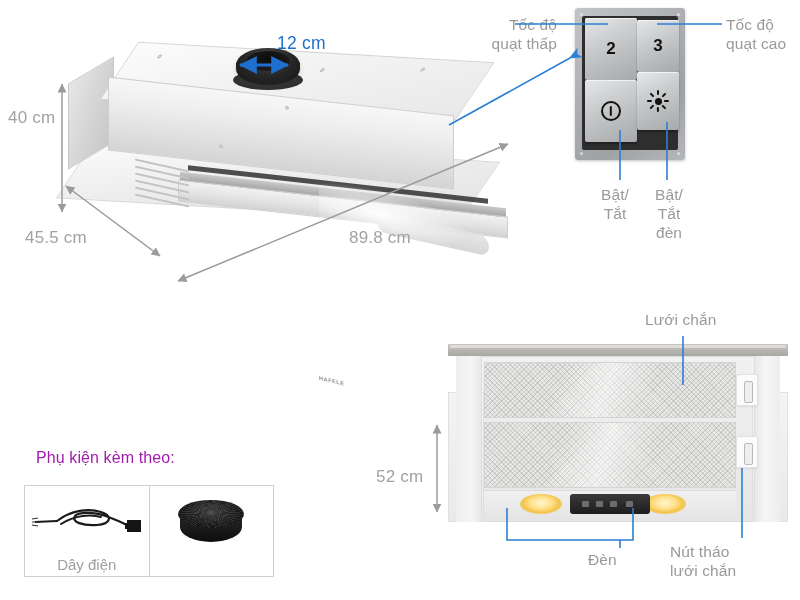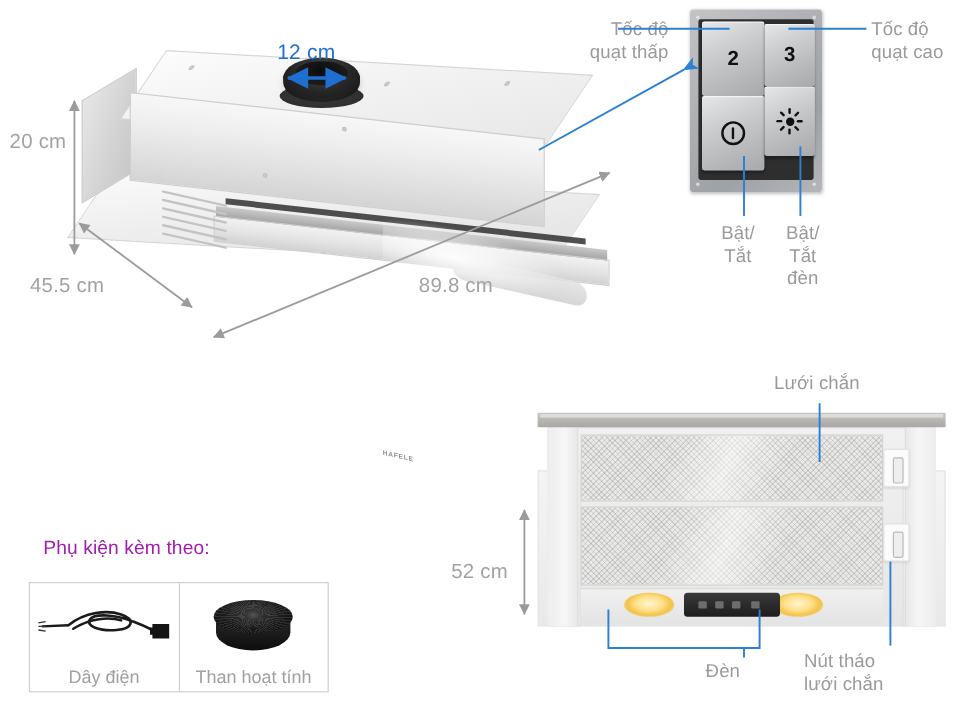--- a/index.html
+++ b/index.html
@@ -27,20 +27,21 @@
     letter-spacing: .2px;
     white-space: nowrap;
   }
   .dim-blue {
     position: absolute;
     color: #1f6fd0;
     font-size: 17.5px;
     font-weight: 400;
     letter-spacing: .2px;
     white-space: nowrap;
+    margin-left: 46px;
   }
   svg.ovl { position: absolute; left: 0; top: 0; width: 800px; height: 600px; pointer-events: none; overflow: visible; }
 
   
   #hood3d { position: absolute; left: 60px; top: 30px; width: 470px; height: 250px; }
 
   
   .tray-top {
     position: absolute; left: 8px; top: 120px; width: 420px; height: 60px;
     background: linear-gradient(170deg,#fbfbfb 0%, #eeeeee 45%, #e2e2e2 100%);
@@ -297,21 +298,21 @@
       <div class="screw" style="left:176px; top:8px;"></div>
       <div class="screw" style="left:110px; top:54px;"></div>
     </div>
 
     <div class="duct-skirt"></div>
     <div class="duct-ring"></div>
     <div class="duct-outer"></div>
     <div class="duct-inner"></div>
   </div>
 
-  <div class="dim" style="left:8px; top:108px;">20 cm</div>
+  <div class="dim" style="left:8px; top:108px;">40 cm</div>
   <div class="dim" style="left:25px; top:228px;">45.5 cm</div>
   <div class="dim" style="left:349px; top:228px;">89.8 cm</div>
   <div class="dim-blue" style="left:231px; top:33px;">12 cm</div>
 
   <div id="ctrlpanel">
     <div class="cp-inner"></div>
     <div class="cp-screw" style="left:5px;  top:5px;"></div>
     <div class="cp-screw" style="right:5px; top:5px;"></div>
     <div class="cp-screw" style="left:5px;  bottom:5px;"></div>
     <div class="cp-screw" style="right:5px; bottom:5px;"></div>
@@ -407,21 +408,20 @@
     </div>
     <div class="acc-cell">
       <div class="acc-art">
         <div class="carbon">
           <div class="carbon-side"></div>
           <div class="carbon-top"></div>
           <div class="carbon-ridges"></div>
           <div class="carbon-hub"></div>
         </div>
       </div>
-      <div class="acc-caption">Than hoạt tính</div>
     </div>
   </div>
 
   <svg class="ovl">
     <defs>
       <marker id="grayArrow" markerWidth="7" markerHeight="7" refX="5.6" refY="3" orient="auto">
         <path d="M0,0 L6,3 L0,6 z" fill="#9b9b9b"></path>
       </marker>
       <marker id="grayArrowBack" markerWidth="7" markerHeight="7" refX="0.4" refY="3" orient="auto">
         <path d="M6,0 L0,3 L6,6 z" fill="#9b9b9b"></path>

